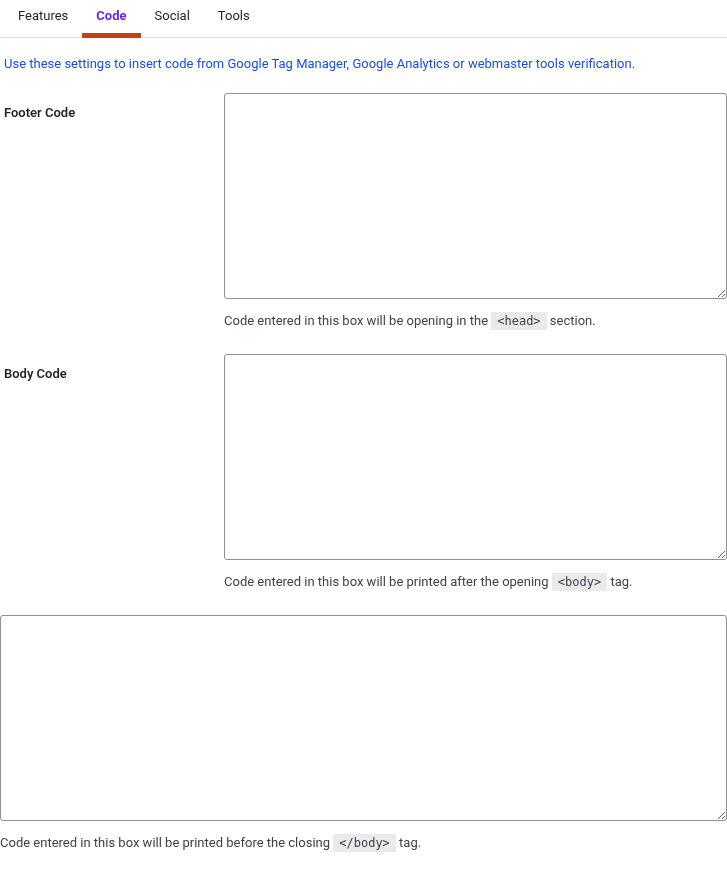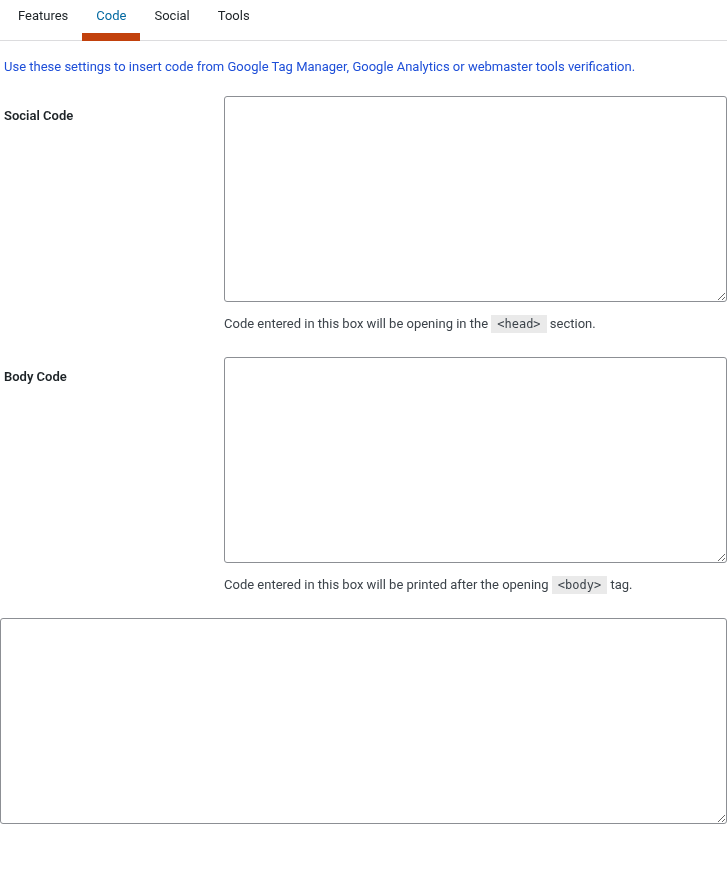--- a/index.html
+++ b/index.html
@@ -21,23 +21,23 @@
     }
     .tab {
       padding: 8px 14px 10px;
       font-size: 13px;
       color: #1d2327;
       cursor: pointer;
       border-bottom: 3px solid transparent;
       margin-bottom: -1px;
     }
     .tab.active {
-      color: #0369a1;
-      border-bottom: 8px solid #c2410c;
-      font-weight: 400;
+      color: #6d28d9;
+      border-bottom: 5px solid #c2410c;
+      font-weight: 700;
     }
     .description {
       padding: 18px 4px 4px;
       font-size: 13px;
       color: #1d4ed8;
     }
     .form-table {
       width: 100%;
       margin-top: 18px;
     }
@@ -93,21 +93,21 @@
   <div class="tab active">Code</div>
   <div class="tab">Social</div>
   <div class="tab">Tools</div>
 </div>
 
 <p class="description">Use these settings to insert code from Google Tag Manager, Google Analytics or webmaster tools verification.</p>
 
 <div class="form-table">
 
   <div class="form-row">
-    <div class="form-label">Social Code</div>
+    <div class="form-label">Footer Code</div>
     <div class="form-field">
       <textarea class="code-textarea" style=""></textarea>
       <p class="help-text">
         <span>Code entered in this box will be opening in the </span><span class="code-tag">&lt;head&gt;</span><span> section.</span>
       </p>
     </div>
   </div>
 
   <div class="form-row">
     <div class="form-label">Body Code</div>
@@ -115,16 +115,19 @@
       <textarea class="code-textarea" style=""></textarea>
       <p class="help-text">
         <span>Code entered in this box will be printed after the opening </span><span class="code-tag">&lt;body&gt;</span><span> tag.</span>
       </p>
     </div>
   </div>
 
   <div class="form-row">
     <div class="form-field">
       <textarea class="code-textarea" style=""></textarea>
+      <p class="help-text">
+        <span>Code entered in this box will be printed before the closing </span><span class="code-tag">&lt;/body&gt;</span><span> tag.</span>
+      </p>
     </div>
   </div>
 
 </div>
 
 </body></html>

